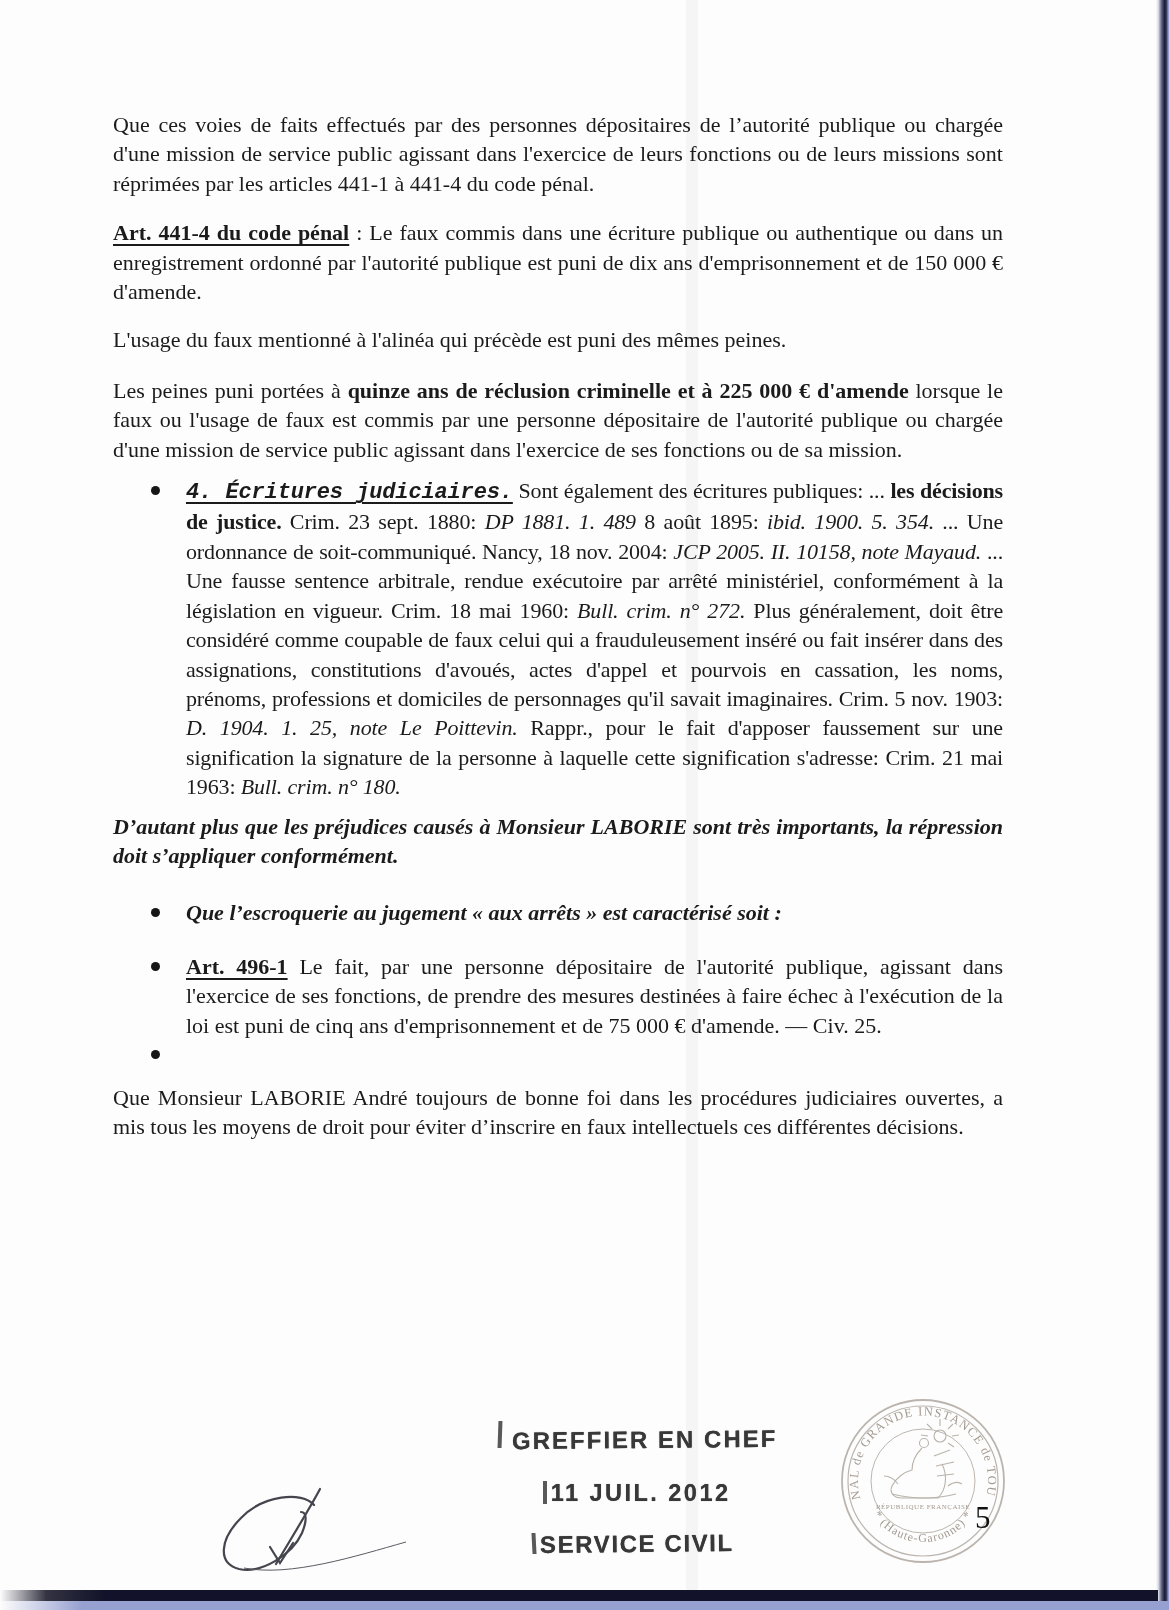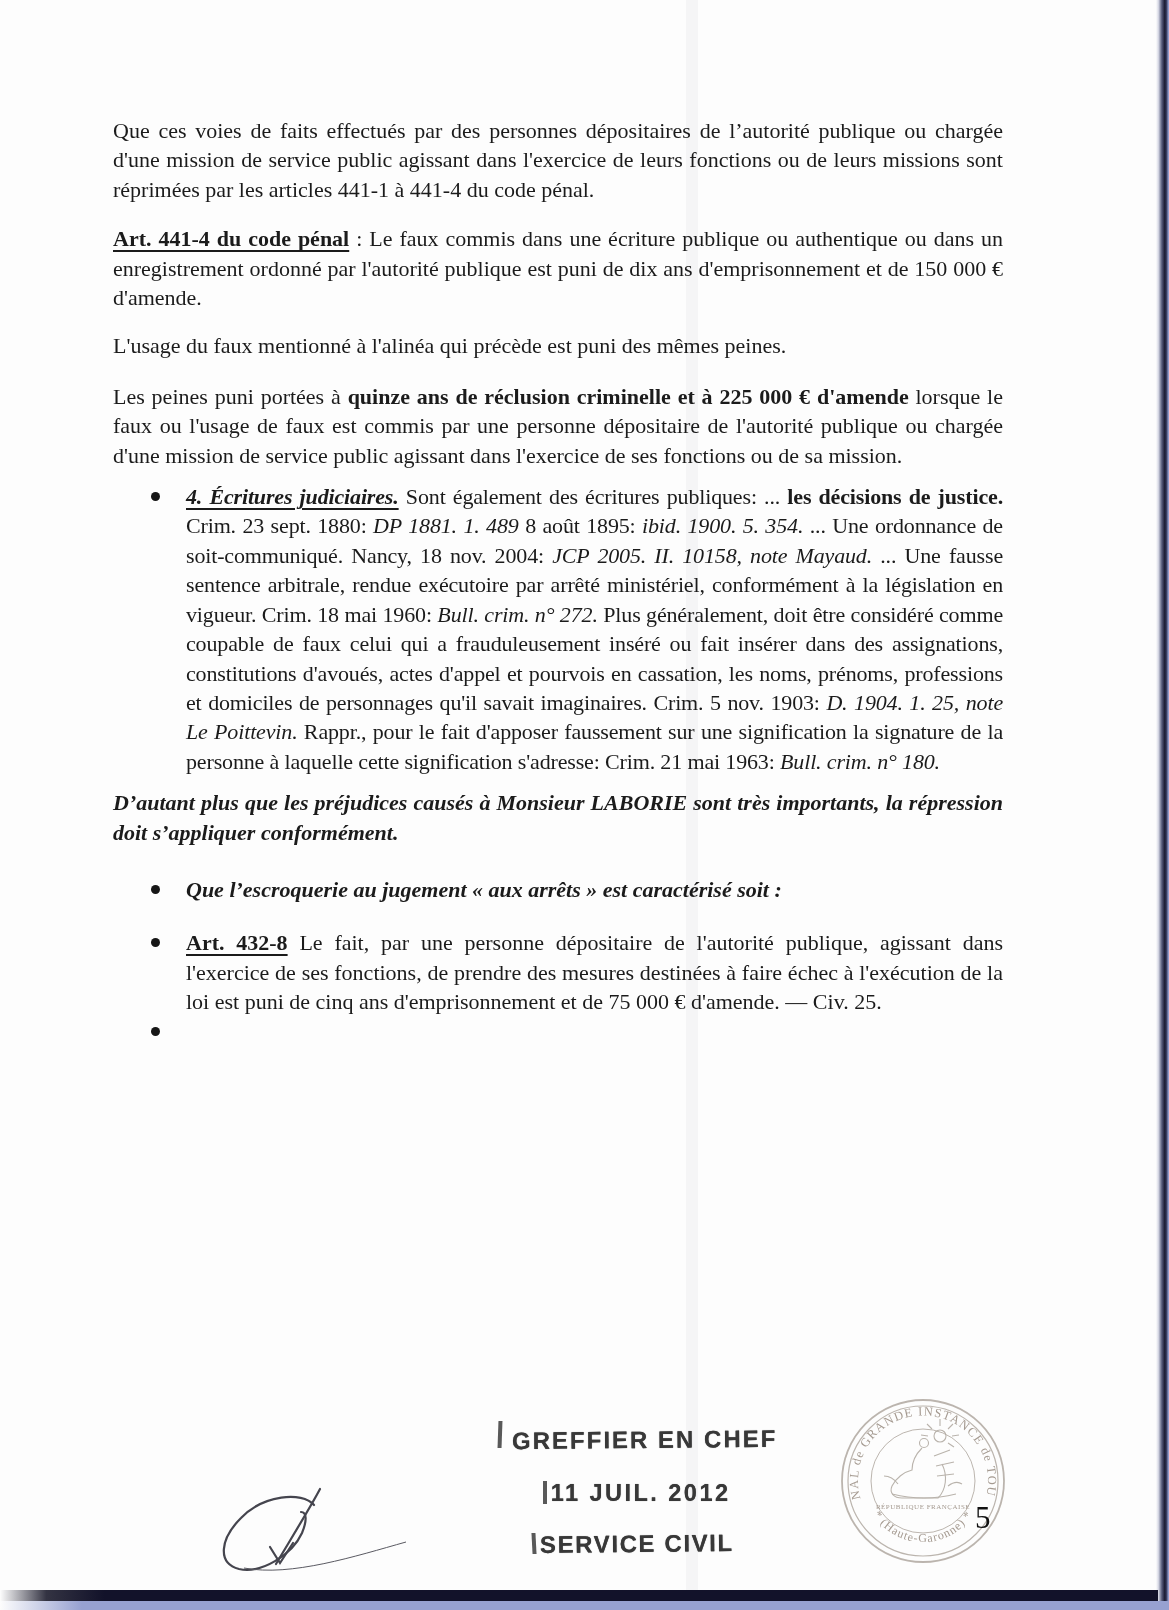--- a/index.html
+++ b/index.html
@@ -12,31 +12,31 @@
   
   .edge-right{position:absolute;top:0;right:0;width:13px;height:100%;
     background:linear-gradient(to right,rgba(238,238,244,0) 0%,#d8dae6 18%,#565a7a 45%,#181830 68%,#3d4266 82%,#8f98c8 94%,#9aa3d2 100%);}
   .edge-bottom-black{position:absolute;bottom:9px;left:0;right:11px;height:11px;
     background:linear-gradient(to right,rgba(16,16,34,0) 0%,rgba(16,16,34,0.85) 4%,#12122a 9%,#12122a 100%);}
   .edge-bottom-blue{position:absolute;bottom:0;left:0;right:0;height:9px;
     background:linear-gradient(to right,rgba(151,161,209,0) 0%,#97a1d1 7%,#97a1d1 100%);}
 
   
   .content{position:absolute;left:113px;top:104px;width:890px;font-size:22px;line-height:29.4px;text-align:justify;}
-  .content p{margin:12px 0 19px 0;}
+  .content p{margin:6px 0 19px 0;}
   p#p1{margin-bottom:20px;}
   p#p3{margin-bottom:21px;}
   p#p4{margin-bottom:12px;}
   p#p5{font-weight:bold;font-style:italic;margin-bottom:28px;}
   p#p6{margin-bottom:24px;}
   p#p7{margin-bottom:16px;}
   .b{font-weight:bold;}
   .i{font-style:italic;}
   .u{text-decoration:underline;text-decoration-thickness:2px;text-underline-offset:4px;}
-  .biu{font-weight:bold;font-style:italic;text-decoration:underline;text-decoration-thickness:2px;text-underline-offset:4px;}
+  .biu{font-weight:bold;font-style:italic;text-decoration:underline;text-decoration-thickness:2px;text-underline-offset:4px;font-family:Liberation Mono, monospace;}
 
   
   .blist{margin:0 0 10px 0;}
   .blist.mb24{margin-bottom:24px;font-style:italic;}
   .blist.mb19{margin-bottom:19px;}
   .bitem{display:flex;margin:0;}
   .bitem.empty{min-height:24px;}
   .bdot{flex:none;width:73px;position:relative;}
   .bdot::after{content:"";position:absolute;left:38px;top:10px;width:9px;height:9px;border-radius:50%;background:#161616;}
   .btext{flex:1;}
@@ -107,29 +107,32 @@
           <span>Que l’escroquerie au jugement « aux arrêts » est caractérisé soit :</span>
         </div>
       </div>
     </div>
 
 
     <div class="blist mb19">
       <div class="bitem">
         <div class="bdot"></div>
         <div class="btext">
-          <span class="b u">Art. 432-8</span><span> Le fait, par une personne dépositaire de l'autorité publique, agissant dans l'exercice de ses fonctions, de prendre des mesures destinées à faire échec à l'exécution de la loi est puni de cinq ans d'emprisonnement et de 75 000 € d'amende. — Civ. 25.</span>
+          <span class="b u">Art. 496-1</span><span> Le fait, par une personne dépositaire de l'autorité publique, agissant dans l'exercice de ses fonctions, de prendre des mesures destinées à faire échec à l'exécution de la loi est puni de cinq ans d'emprisonnement et de 75 000 € d'amende. — Civ. 25.</span>
         </div>
       </div>
       <div class="bitem empty">
         <div class="bdot"></div>
         <div class="btext"></div>
       </div>
     </div>
 
+    <p id="p7">
+      <span>Que Monsieur LABORIE André toujours de bonne foi dans les procédures judiciaires ouvertes, a mis tous les moyens de droit pour éviter d’inscrire en faux intellectuels ces différentes décisions.</span>
+    </p>
 
 
   </div>
 
   <div class="smark" id="mk1"></div>
   <div class="smark" id="mk2"></div>
   <div class="smark" id="mk3"></div>
   <div class="stamp-line" id="st1">GREFFIER EN CHEF</div>
   <div class="stamp-line" id="st2">11 JUIL. 2012</div>
   <div class="stamp-line" id="st3">SERVICE CIVIL</div>

